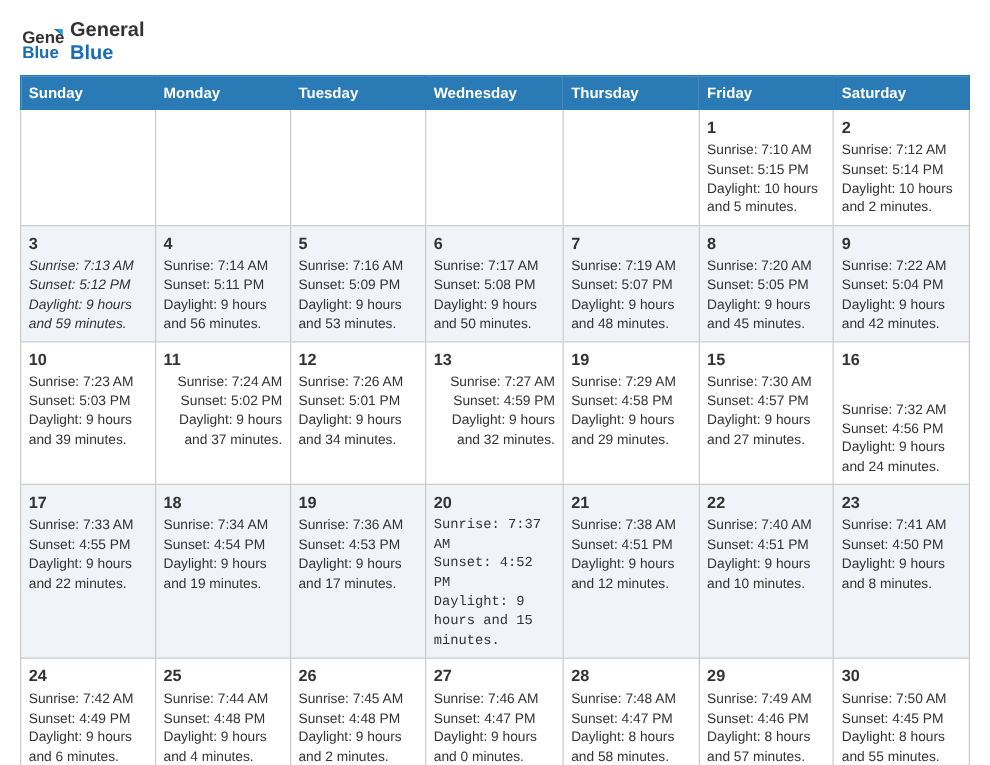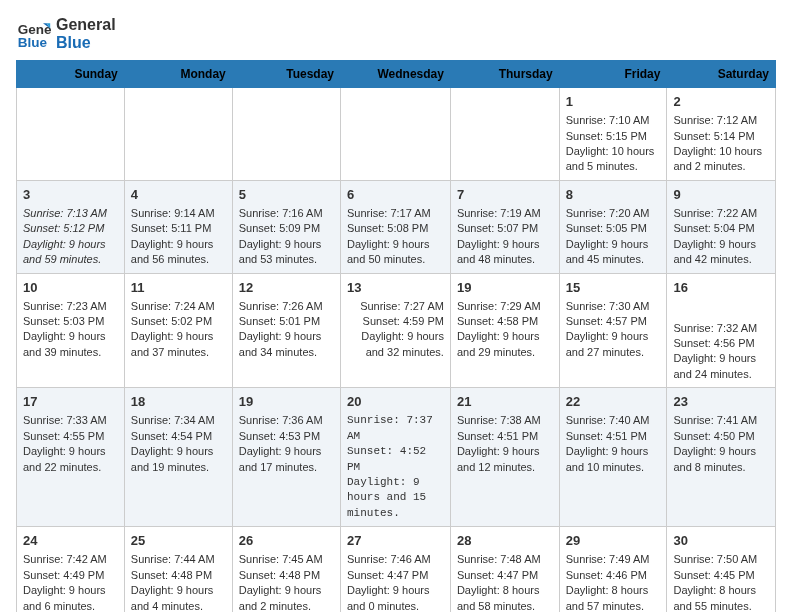--- a/index.html
+++ b/index.html
@@ -37,22 +37,22 @@
       font-size: 16px;
       color: #555;
     }
     table {
       width: 100%;
       border-collapse: collapse;
       font-size: 11px;
     }
     thead tr th {
       background: #2a7ab5;
-      color: #000000;
-      text-align: right;
+      color: #ffffff;
+      text-align: left;
       padding: 6px 6px;
       font-size: 12px;
       font-weight: bold;
       border: 1px solid #2a7ab5;
     }
     tbody tr {
       background: #fff;
     }
     tbody tr:nth-child(even) {
       background: #f0f4f8;
@@ -136,21 +136,21 @@
       </tr>
       <tr>
         <td>
           <span class="day-num">3</span>
           <div class="day-info" style="white-space: pre-line; font-style: italic;">Sunrise: 7:13 AM
 Sunset: 5:12 PM
 Daylight: 9 hours and 59 minutes.</div>
         </td>
         <td>
           <span class="day-num">4</span>
-          <div class="day-info" style="white-space: pre-line;">Sunrise: 9:14 AM
+          <div class="day-info" style="white-space: pre-line;">Sunrise: 7:14 AM
 Sunset: 5:11 PM
 Daylight: 9 hours and 56 minutes.</div>
         </td>
         <td>
           <span class="day-num">5</span>
           <div class="day-info" style="white-space: pre-line;">Sunrise: 7:16 AM
 Sunset: 5:09 PM
 Daylight: 9 hours and 53 minutes.</div>
         </td>
         <td>
@@ -180,21 +180,21 @@
       </tr>
       <tr>
         <td>
           <span class="day-num">10</span>
           <div class="day-info" style="white-space: pre-line;">Sunrise: 7:23 AM
 Sunset: 5:03 PM
 Daylight: 9 hours and 39 minutes.</div>
         </td>
         <td>
           <span class="day-num">11</span>
-          <div class="day-info" style="white-space: pre-line;">Sunrise: 7:24 AM
+          <div class="day-info" style="white-space: pre-line; text-align: right;">Sunrise: 7:24 AM
 Sunset: 5:02 PM
 Daylight: 9 hours and 37 minutes.</div>
         </td>
         <td>
           <span class="day-num">12</span>
           <div class="day-info" style="white-space: pre-line;">Sunrise: 7:26 AM
 Sunset: 5:01 PM
 Daylight: 9 hours and 34 minutes.</div>
         </td>
         <td>

